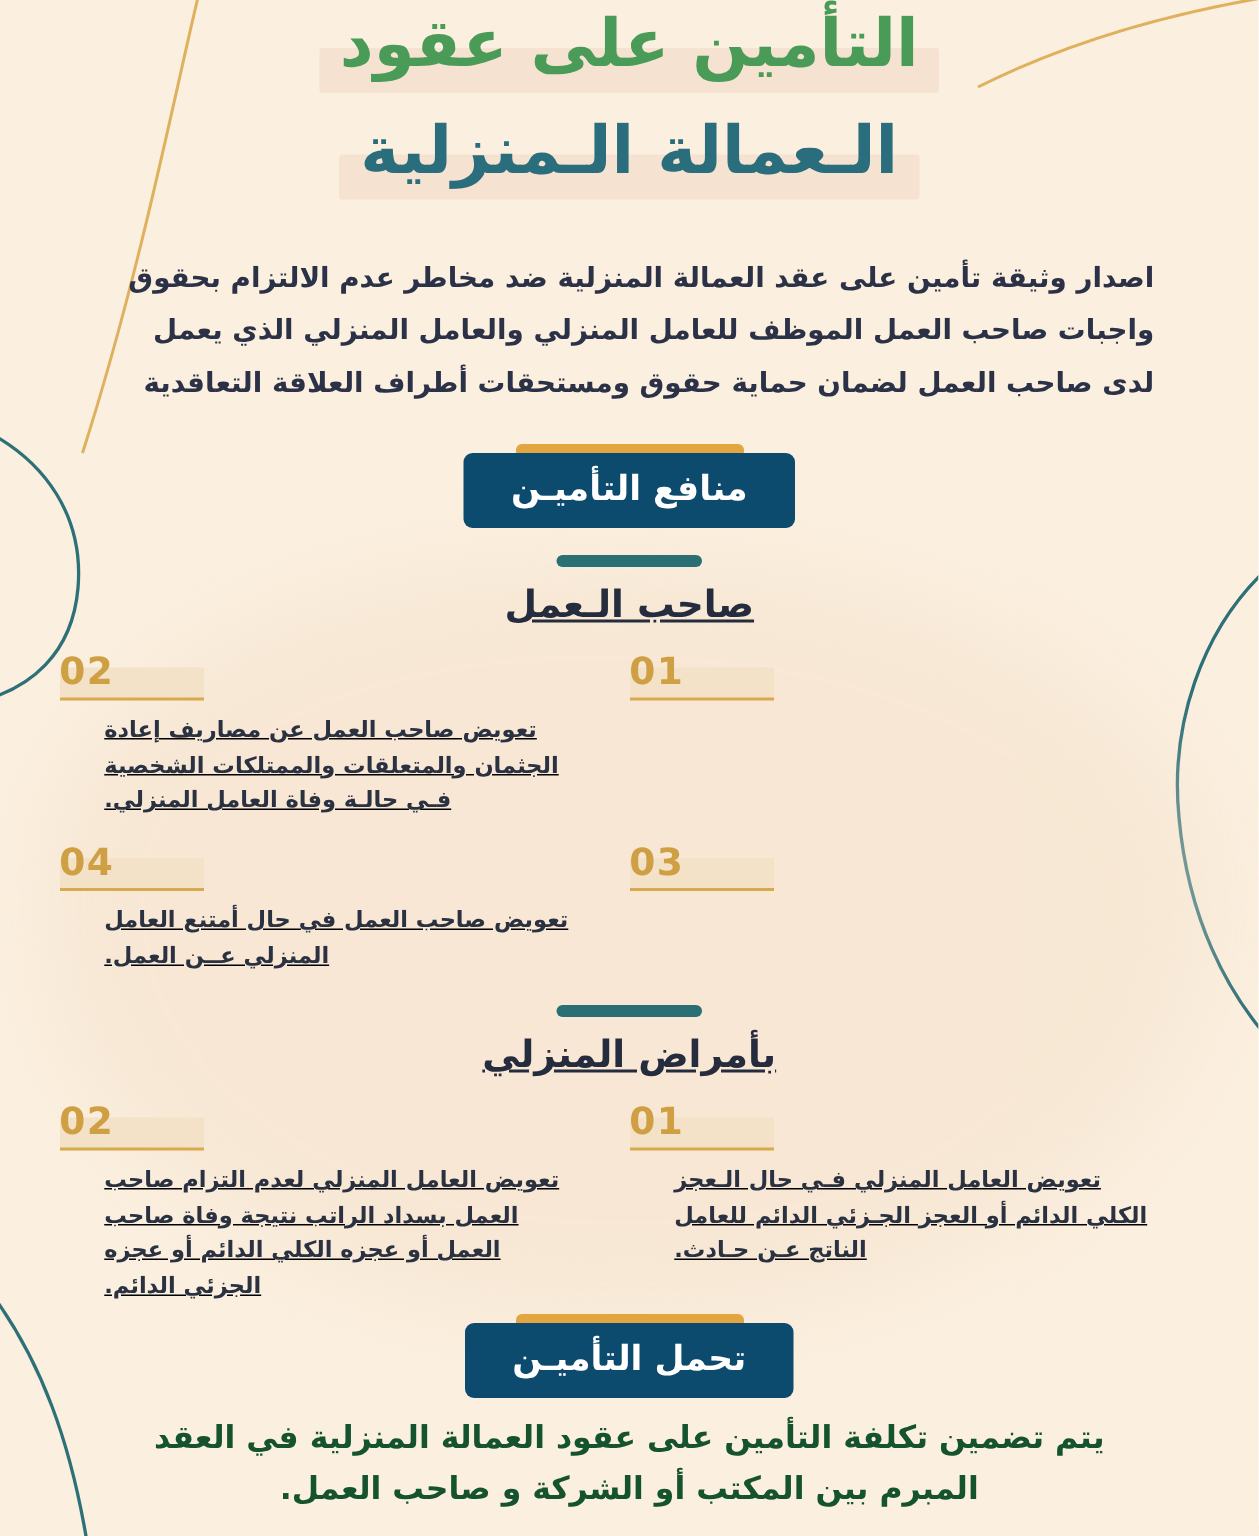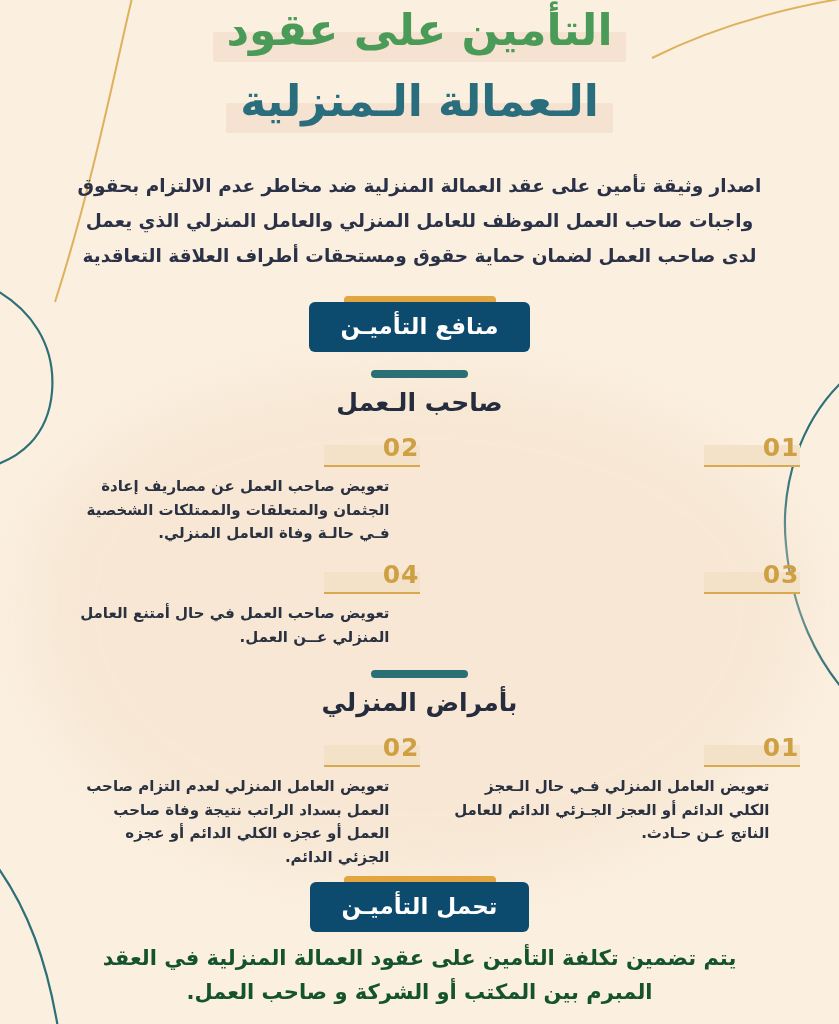--- a/index.html
+++ b/index.html
@@ -18,39 +18,39 @@
   .title-block{position:absolute;top:4px;left:0;right:0;text-align:center;}
   .title-line{position:relative;display:inline-block;}
   .band{position:absolute;left:-14px;right:-14px;top:55%;height:58%;background:#f6e2d1;border-radius:2px;}
   .t-text{position:relative;font-size:44px;font-weight:bold;letter-spacing:0;}
   .t-green{color:#4a9b58;}
   .t-teal{color:#2a6d7c;}
   .title-line + .title-line-sep{height:20px;}
 
   
   .intro{position:absolute;top:168px;left:0;right:0;text-align:center;}
-  .intro p{margin:0 auto;width:700px;font-size:18.5px;font-weight:bold;color:#2b3247;line-height:1.9;}
+  .intro p{margin:0 auto;width:700px;font-size:18.5px;font-weight:bold;color:#2b3247;line-height:1.9;text-align:right;}
 
   
   .banner-wrap{position:absolute;left:0;right:0;text-align:center;}
   .bw-benefits{top:296px;}
   .bw-liability{top:876px;}
   .banner{display:inline-block;}
   .banner-gold{width:152px;height:9px;background:#e2a53f;border-radius:4px;margin:0 auto -3px;}
   .banner-body{position:relative;background:#0c4a6e;color:#ffffff;border-radius:6px;
                padding:11px 32px 13px;font-size:23px;font-weight:bold;min-width:146px;}
 
   
   .sec{position:absolute;left:0;right:0;text-align:center;}
   .sec-employer{top:370px;}
   .sec-worker{top:670px;}
   .sec-bar{width:97px;height:8px;border-radius:4px;background:#2a6f74;margin:0 auto 10px;}
-  .sec-title{margin:0;font-size:25px;font-weight:bold;color:#252c3d;}
+  .sec-title{margin:0;font-size:25px;font-weight:bold;color:#252c3d;text-decoration:underline;}
   .grid{display:grid;grid-template-columns:1fr 1fr;direction:rtl;width:760px;margin:16px auto 0;row-gap:14px;}
-  .item{text-align:right;}
+  .item{text-align:left;text-decoration:underline;}
   .num-wrap{position:relative;display:inline-block;min-width:96px;height:36px;margin-bottom:6px;}
   .num-band{position:absolute;left:0;right:0;bottom:2px;height:20px;background:#f3e2c7;
             border-bottom:2.5px solid #d9a94f;}
   .num{position:relative;font-size:25px;font-weight:bold;color:#cf9f43;letter-spacing:1px;}
   .item-text{margin:0 auto;max-width:320px;font-size:15px;font-weight:bold;color:#2a3140;line-height:1.58;}
 
   
   .footer-text-wrap{position:absolute;top:942px;left:0;right:0;text-align:center;}
   .footer-text-wrap p{margin:0 auto;width:660px;font-size:21px;font-weight:bold;color:#14532d;line-height:1.6;}
 </style>

